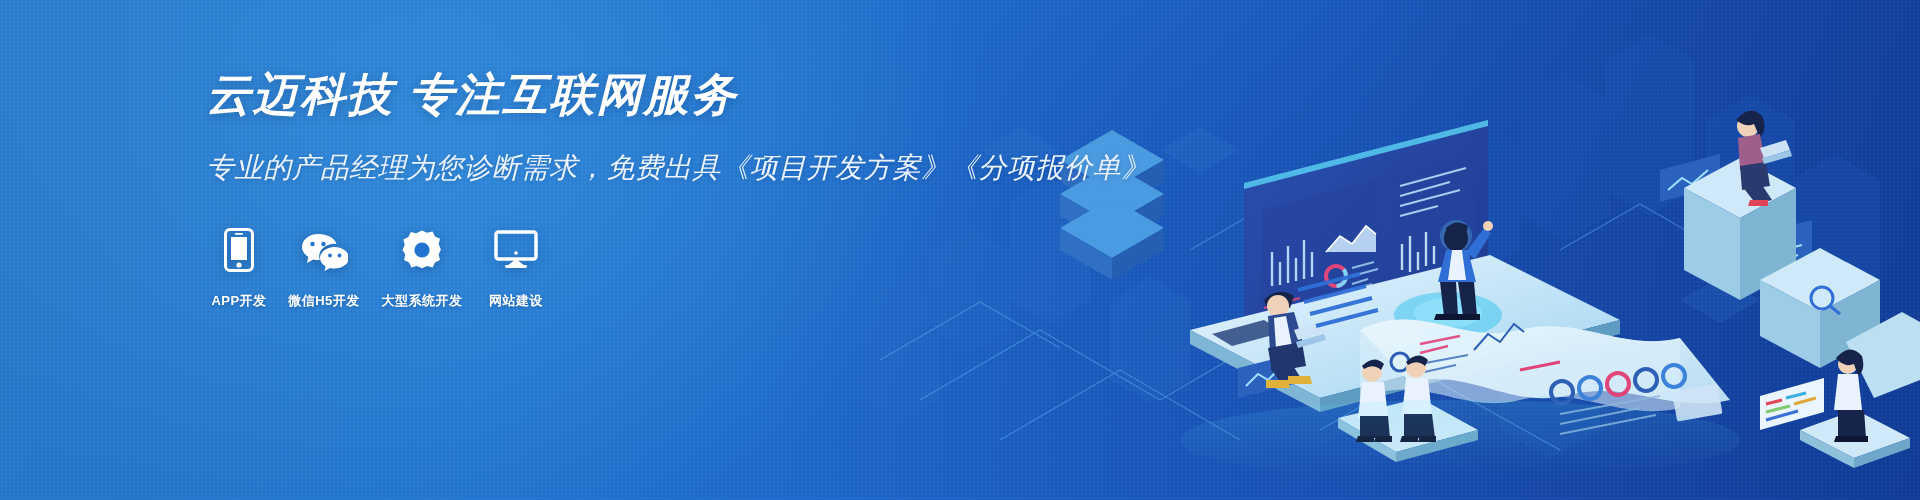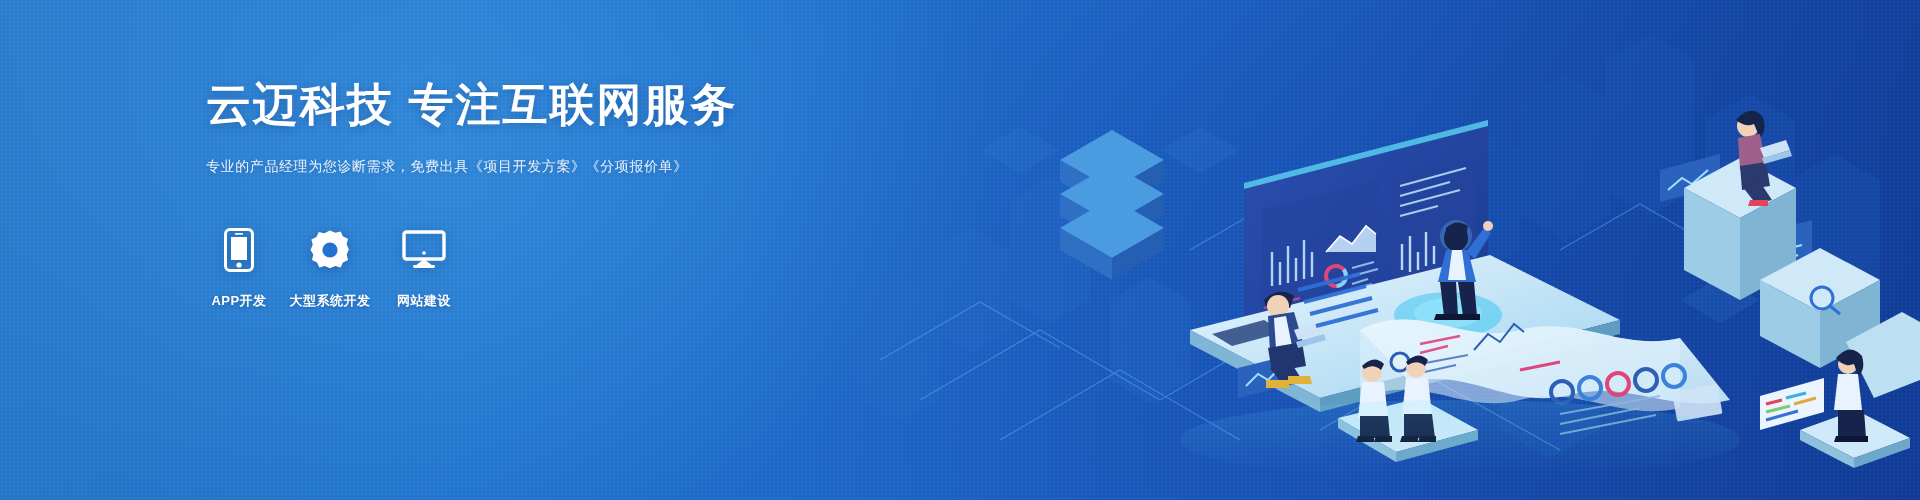--- a/index.html
+++ b/index.html
@@ -22,29 +22,29 @@
     background-size:4px 4px;
     pointer-events:none;
   }
   .vign{
     position:absolute;inset:0;
     background:linear-gradient(90deg, rgba(0,30,90,.10) 0%, rgba(0,0,0,0) 25%, rgba(0,0,0,0) 70%, rgba(5,35,100,.22) 100%);
     pointer-events:none;
   }
 
   
-  .copy{position:absolute;left:206px;top:78px;width:760px;}
+  .copy{position:absolute;left:206px;top:68px;width:760px;font-style:italic;}
   .title{
     margin:0;color:#ffffff;font-size:45px;line-height:1.22;
     font-weight:700;letter-spacing:2px;white-space:nowrap;
     text-shadow:0 2px 10px rgba(0,28,80,.28);
   }
   .sub{margin:0;padding-top:22px;}
   .sub p{
-    margin:0 0 10px 0;color:#eaf3ff;font-size:14px;line-height:1.62;
+    margin:0 0 10px 0;color:#eaf3ff;font-size:28px;line-height:1.62;
     letter-spacing:.6px;white-space:nowrap;font-weight:400;
     text-shadow:0 1px 5px rgba(0,28,80,.22);
   }
 
   
   .services{position:absolute;left:200px;top:228px;display:flex;align-items:flex-start;}
   .svc{width:72px;display:flex;flex-direction:column;align-items:center;cursor:pointer;gap:8px;}
   .svc + .svc{margin-left:0;}
   .svc .glyph{
     height:44px;display:flex;align-items:center;justify-content:center;
@@ -388,20 +388,35 @@
           <rect x="1.5" y="1.5" width="27" height="41" rx="4.5" fill="none" stroke="#fff" stroke-width="3"></rect>
           <rect x="7" y="9" width="16" height="23" fill="#fff"></rect>
           <circle cx="15" cy="37" r="2.6" fill="#fff"></circle>
           <rect x="11" y="5" width="8" height="1.8" rx="0.9" fill="#fff"></rect>
         </svg>
       </span>
       <span class="cap">APP开发</span>
     </div>
 
 
+    <div class="svc w3">
+      <span class="glyph">
+        <svg width="48" height="44" viewBox="0 0 48 44">
+          <path d="M18 6 C9 6 2 12 2 19 c0 4 2.5 7.5 6.3 9.8 L7 35 l6.5 -3.6 c1.5 .4 3 .6 4.5 .6 c.6 0 1.2 0 1.8 -.1
+                   c-.4 -1.2 -.6 -2.4 -.6 -3.6 c0 -6.9 6.9 -12.5 15.4 -12.5 c.6 0 1.2 0 1.8 .1 C35 10.3 27.3 6 18 6 Z" fill="#fff"></path>
+          <circle cx="12.5" cy="16" r="2.2" fill="#2272cf"></circle>
+          <circle cx="23.5" cy="16" r="2.2" fill="#2272cf"></circle>
+          <path d="M34.5 19 C26.5 19 20 24 20 30 c0 3.4 2.2 6.5 5.6 8.5 L24.5 43 l5.6 -3 c1.4 .4 2.9 .5 4.4 .5
+                   C42.5 40.5 49 35.6 49 30 C49 24 42.5 19 34.5 19 Z" fill="#fff"></path>
+          <circle cx="30" cy="27.5" r="1.9" fill="#2272cf"></circle>
+          <circle cx="39.5" cy="27.5" r="1.9" fill="#2272cf"></circle>
+        </svg>
+      </span>
+      <span class="cap">微信H5开发</span>
+    </div>
 
     <div class="svc w5">
       <span class="glyph">
         <svg width="42" height="42" viewBox="0 0 42 42">
           <path d="M21 1.5 l5.2 2.2 l5.4 -1.3 l2.4 5 l5 2.4 l-1.3 5.4 l2.2 5.2 l-2.2 5.2 l1.3 5.4 l-5 2.4 l-2.4 5
                    l-5.4 -1.3 l-5.2 2.2 l-5.2 -2.2 l-5.4 1.3 l-2.4 -5 l-5 -2.4 l1.3 -5.4 L1.5 21 l2.2 -5.2 L2.4 10.4 l5 -2.4
                    l2.4 -5 l5.4 1.3 Z" fill="#fff"></path>
           <circle cx="21" cy="21" r="7.6" fill="#2272cf"></circle>
         </svg>
       </span>

